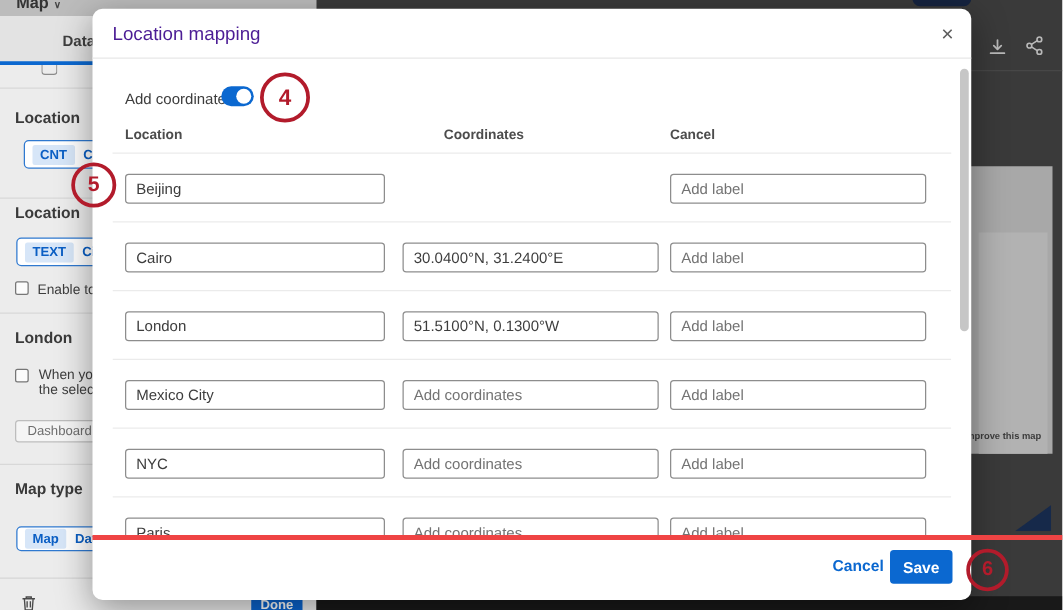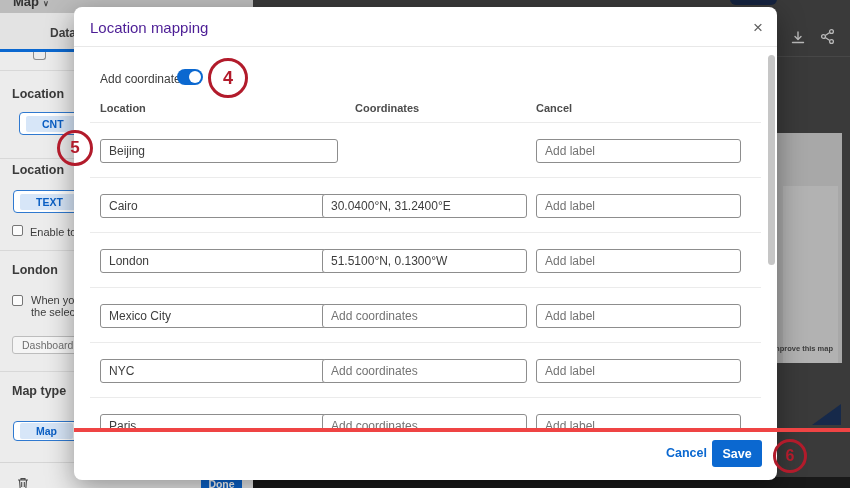--- a/index.html
+++ b/index.html
@@ -11,21 +11,21 @@
   .panel-topband{position:absolute;left:0;top:0;width:253px;height:13px;background:#bcbcbc;overflow:hidden;}
   .widget-title{position:absolute;left:13px;top:-6px;font-size:13px;font-weight:600;color:#333;white-space:nowrap;}
   .widget-title .caret{font-size:8px;color:#444;margin-left:4px;}
   .tabbar{position:absolute;left:0;top:13px;width:253px;height:39px;background:#e3e3e3;border-bottom:1px solid #cfcfcf;z-index:2;}
   .tab{position:absolute;left:0;top:0;width:126px;height:39px;display:flex;align-items:center;justify-content:center;font-size:12px;font-weight:700;color:#3f3f3f;}
   .tab-underline{position:absolute;left:0;top:36px;width:126px;height:3px;background:#0b68d0;}
   .chk-remnant{position:absolute;left:33px;top:52px;width:13px;height:8px;border:1.5px solid #8b8b8b;border-top:none;border-radius:0 0 3px 3px;}
   .p-divider{position:absolute;left:0;width:253px;height:1px;background:#d8d8d8;}
   .p-head{position:absolute;left:12px;font-size:12.5px;font-weight:700;color:#3a3a3a;}
   .pillgroup{position:absolute;height:23px;background:#fff;border:1px solid #2f79d0;border-radius:4px;display:flex;align-items:center;padding:0 6px;gap:7px;white-space:nowrap;overflow:hidden;}
-  .chip{background:#d7e6f8;color:#0b5fc4;font-size:10.5px;font-weight:700;padding:2px 16px;border-radius:2px;}
+  .chip{background:#d7e6f8;color:#0b5fc4;font-size:10.5px;font-weight:700;padding:2px 6px;border-radius:2px;}
   .chipword{color:#0b5fc4;font-size:10.5px;font-weight:600;}
   .p-checkbox{position:absolute;width:11px;height:11px;border:1px solid #767676;border-radius:2px;background:#fbfbfb;}
   .p-smalltext{position:absolute;font-size:11px;color:#3d3d3d;line-height:12px;}
   .p-dropdown{position:absolute;left:12px;top:336px;width:110px;height:18px;background:#f5f5f5;border:1px solid #bdbdbd;border-radius:3px;font-size:10.5px;color:#6e6e6e;line-height:16px;padding-left:9px;white-space:nowrap;overflow:hidden;}
   .panel-footer-divider{position:absolute;left:0;top:462px;width:253px;height:1px;background:#d5d5d5;}
   .trash{position:absolute;left:17px;top:476px;}
   .done-btn{position:absolute;left:201px;top:477px;width:41px;height:18px;background:#0b65d0;border-radius:2px;color:#fff;font-size:10.5px;font-weight:600;text-align:center;line-height:15px;z-index:3;}
 
   
   .topbar-pill{position:absolute;left:730px;top:-7px;width:47px;height:12px;border-radius:6px;background:#15233f;}
@@ -43,21 +43,21 @@
   .m-title{position:absolute;left:16px;top:12px;font-size:15px;color:#4c1d95;}
   .m-close{position:absolute;left:672px;top:9px;width:24px;height:24px;font-size:17px;color:#5f5f5f;text-align:center;line-height:24px;cursor:pointer;}
   .toggle-label{position:absolute;left:26px;top:65px;font-size:12px;color:#3d3d3d;}
   .toggle{position:absolute;left:103px;top:62px;width:26px;height:16px;border-radius:8px;background:#0b68d0;}
   .toggle .knob{position:absolute;right:2px;top:2px;width:12px;height:12px;border-radius:50%;background:#fff;}
   .col-head{position:absolute;top:95px;font-size:11px;font-weight:700;color:#4c4c4c;}
   .rows-wrap{position:absolute;left:16px;top:115px;width:671px;height:306px;overflow:hidden;border-top:1px solid #ebebeb;}
   .m-row{position:relative;height:55px;border-bottom:1px solid #ebebeb;}
   .inp{position:absolute;top:16px;height:24px;border:1px solid #8d8d8d;border-radius:3px;background:#fff;font-size:12px;color:#3d3d3d;padding:0 8px;outline:none;}
   .inp::placeholder{color:#737373;opacity:1;}
-  .inp-loc{left:10px;width:238px;}
+  .inp-loc{left:10px;width:208px;}
   .inp-coord{left:232px;width:205px;}
   .inp-lab{left:446px;width:205px;}
   .m-scrollthumb{position:absolute;left:694px;top:48px;width:7px;height:210px;border-radius:4px;background:#c6c6c6;}
   .m-footer{position:absolute;left:0;top:421px;width:814px;height:52px;border-top:4px solid #ef4444;}
   .cancel-link{position:absolute;left:592px;top:14px;font-size:12.5px;font-weight:600;color:#0b68d0;cursor:pointer;}
   .save-btn{position:absolute;left:638px;top:8px;width:50px;height:27px;background:#0b68d0;border:none;border-radius:3px;color:#fff;font-size:12.5px;font-weight:600;cursor:pointer;}
 
   
   .callout{position:absolute;border:3px solid #b21b2b;border-radius:50%;display:flex;align-items:center;justify-content:center;color:#b21b2b;font-weight:600;z-index:30;background:transparent;}
   .c4{left:208px;top:58px;width:40px;height:40px;font-size:18px;}

